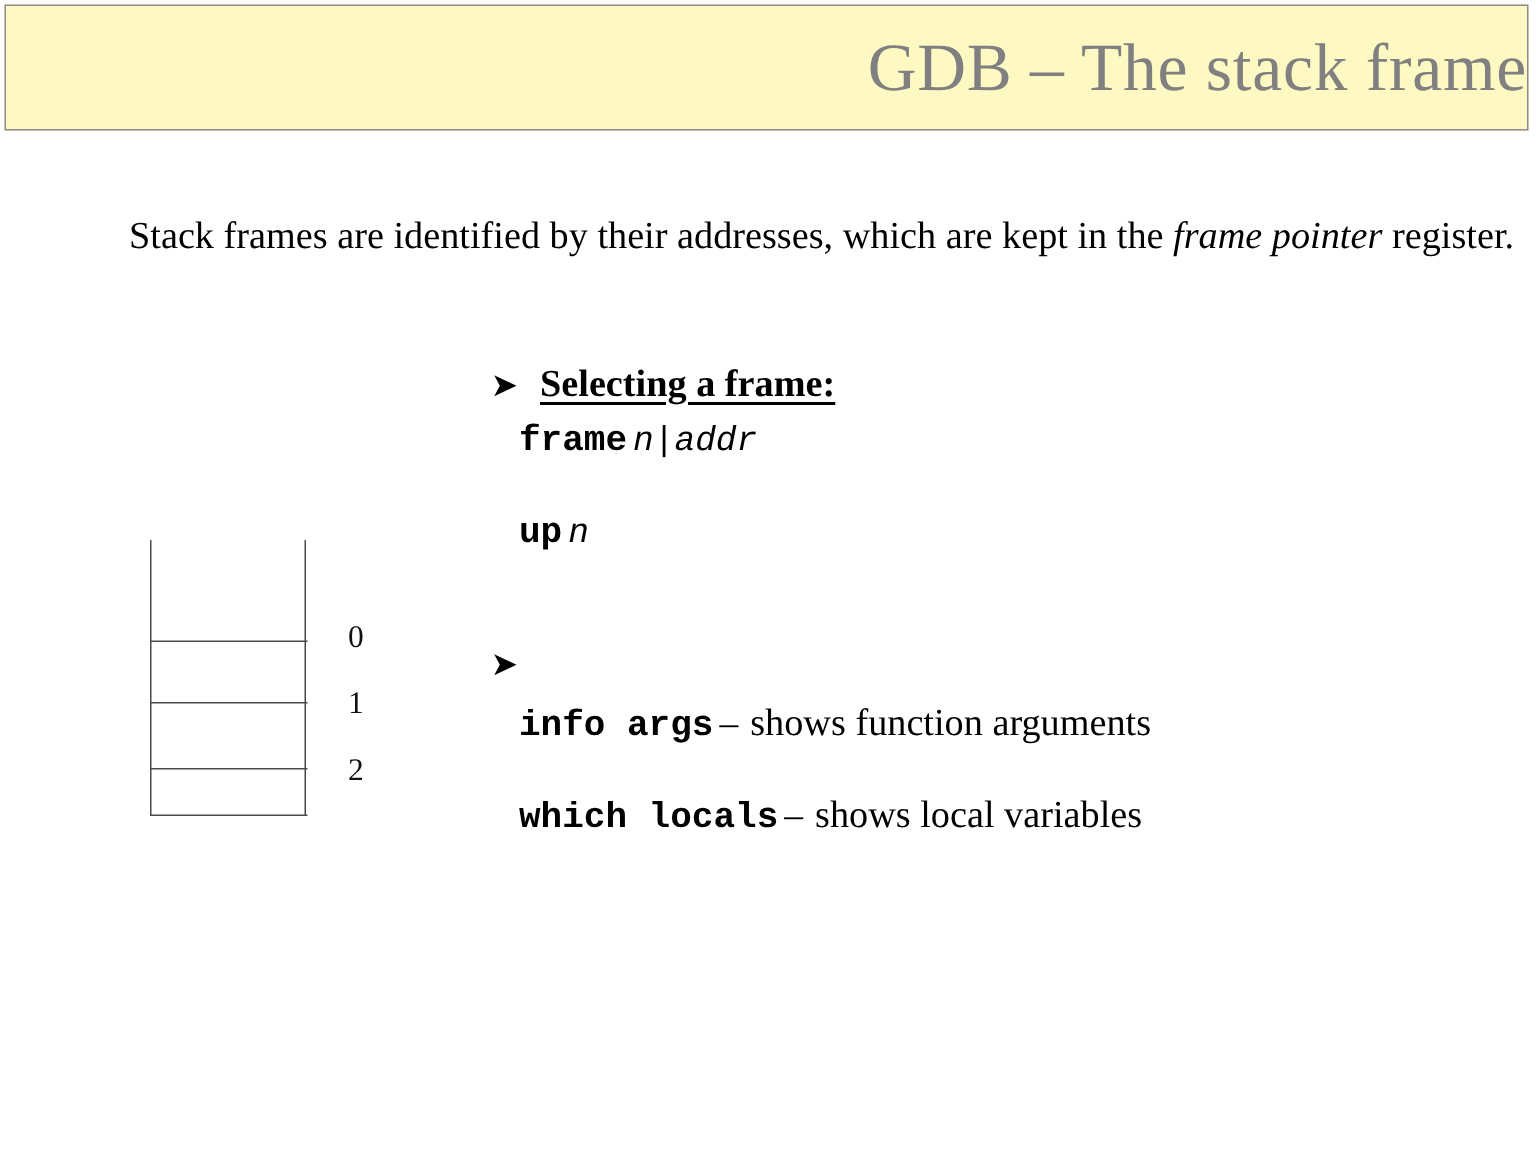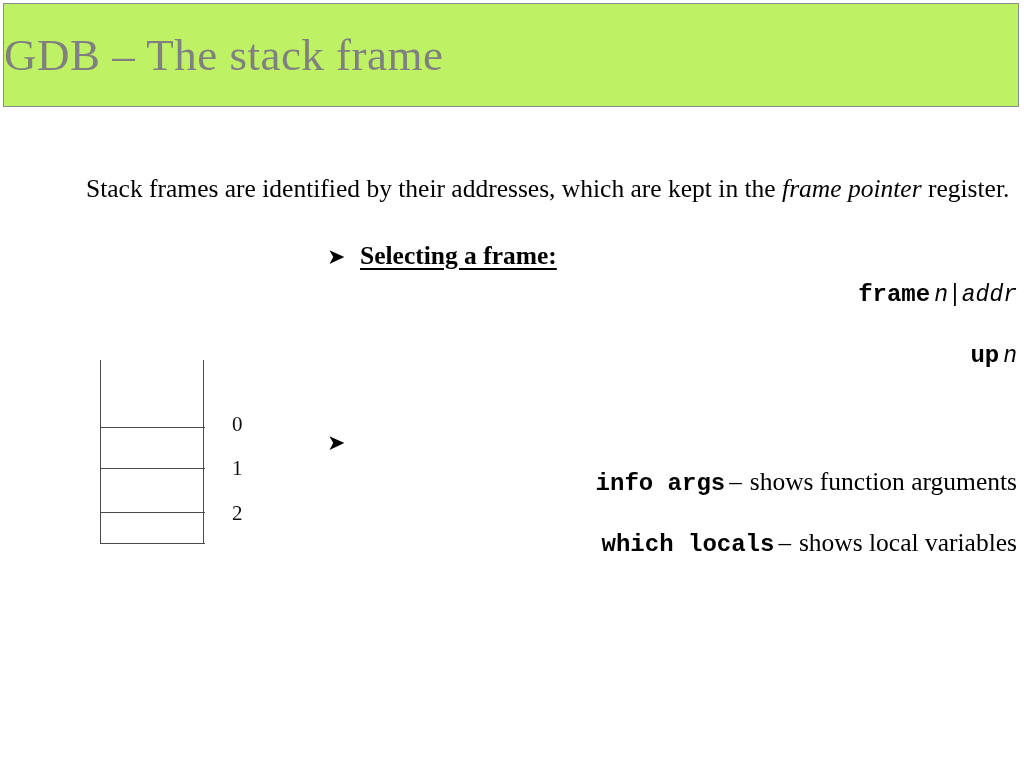--- a/index.html
+++ b/index.html
@@ -15,46 +15,45 @@
     font-family: "Liberation Serif", "DejaVu Serif", serif;
     color: #000000;
   }
 
   
   #title-bar {
     position: absolute;
     left: 3px;
     top: 3px;
     width: 1016px;
-    height: 104px;
-    background: #bef264;
+    height: 84px;
+    background: #fef9c3;
     border: 1.5px solid #8a8a8a;
     box-sizing: border-box;
     display: flex;
     align-items: center;
-    justify-content: flex-start;
+    justify-content: flex-end;
   }
   #title-text {
     font-family: "Liberation Serif", "DejaVu Serif", serif;
     font-size: 45px;
     line-height: 1;
     color: #808080;
     letter-spacing: 0.5px;
     white-space: nowrap;
   }
 
   
   #intro {
     position: absolute;
     left: 86px;
     top: 136px;
     width: 935px;
     font-size: 25.5px;
     line-height: 42px;
-    margin-top: 32px;
   }
   #intro .ital { font-style: italic; }
 
   
   #stack-diagram {
     position: absolute;
     left: 100px;
     top: 360px;
     width: 105px;
     height: 184px;
@@ -122,21 +121,20 @@
     text-decoration: underline;
     text-underline-offset: 4px;
     white-space: nowrap;
     font-weight: bold;
   }
   .cmd-row {
     position: relative;
     height: 61px;
     padding-left: 19px;
     white-space: nowrap;
-    text-align: right;
   }
   .cmd {
     font-family: "Liberation Mono", "DejaVu Sans Mono", monospace;
     font-weight: bold;
     font-size: 24px;
   }
   .arg {
     font-family: "Liberation Mono", "DejaVu Sans Mono", monospace;
     font-style: italic;
     font-size: 23px;

